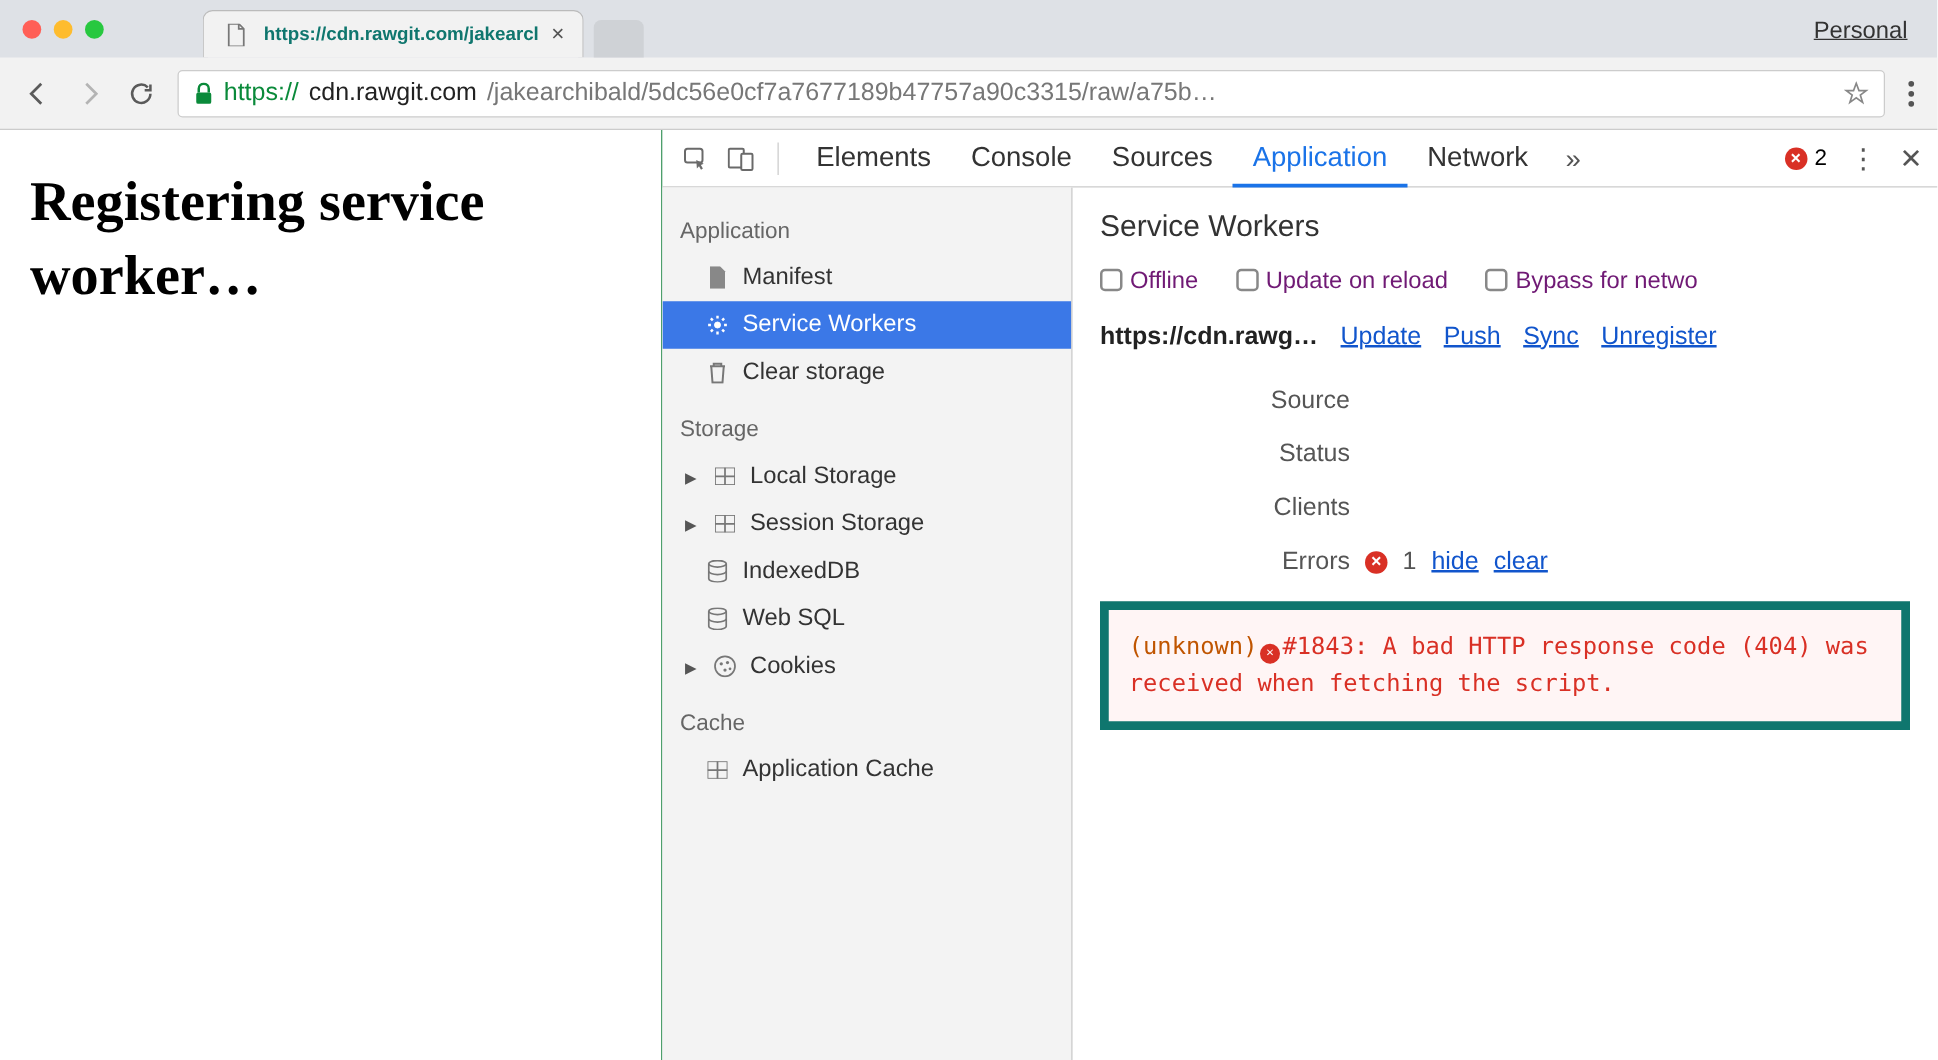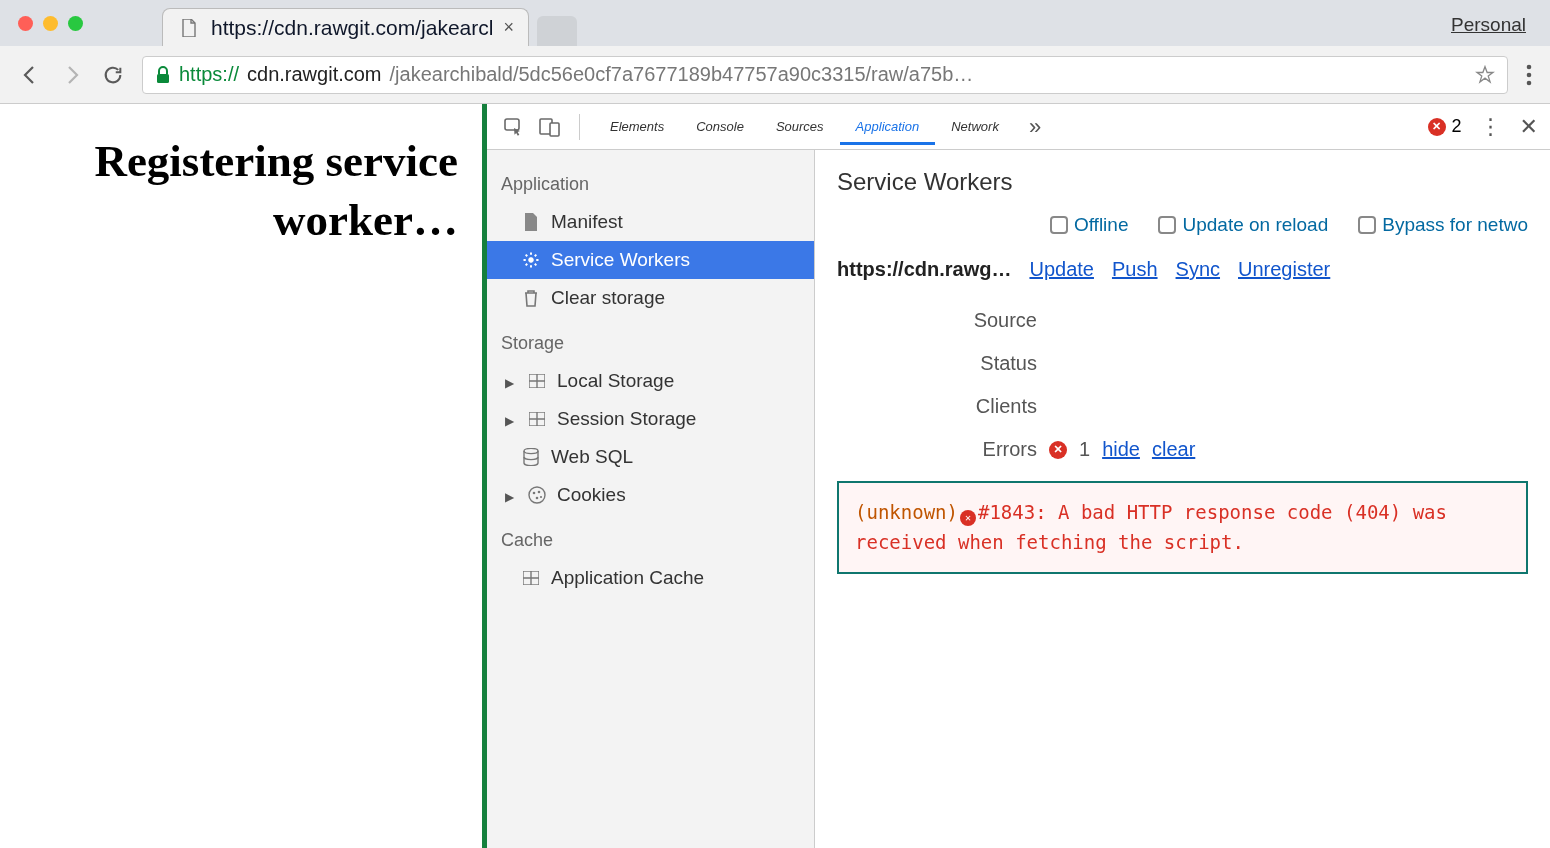--- a/index.html
+++ b/index.html
@@ -5,77 +5,77 @@
 * { box-sizing: border-box; margin: 0; padding: 0; }
 body { font-family: -apple-system, BlinkMacSystemFont, "Segoe UI", sans-serif; width: 1550px; height: 848px; background: #fff; overflow: hidden; }
 
 
 .browser-chrome { background: #dee1e6; }
 .tab-bar { height: 46px; display: flex; align-items: flex-end; padding: 0 12px; position: relative; }
 .traffic-lights { display: flex; gap: 10px; position: absolute; left: 18px; top: 16px; }
 .tl { width: 15px; height: 15px; border-radius: 50%; }
 .tl.red { background: #ff5f57; } .tl.yellow { background: #febc2e; } .tl.green { background: #28c840; }
 .tab { display: flex; align-items: center; background: #f2f2f2; height: 38px; border-radius: 8px 8px 0 0; padding: 0 14px; margin-left: 150px; min-width: 280px; gap: 10px; border: 1px solid #bbb; border-bottom: none; }
-.tab-title { font-size: 21px; color: #0f172a; flex: 1; white-space: nowrap; overflow: hidden; text-overflow: ellipsis; }
+.tab-title { font-size: 15px; color: #0f766e; flex: 1; white-space: nowrap; overflow: hidden; text-overflow: ellipsis; font-weight: bold; }
 .tab-close { font-size: 18px; color: #555; cursor: pointer; }
 .ghost-tab { width: 40px; height: 30px; background: #cfd2d6; border-radius: 6px 6px 0 0; margin-left: 8px; }
 .personal { position: absolute; right: 24px; top: 14px; font-size: 19px; color: #333; text-decoration: underline; }
 
 .addr-bar { background: #f2f2f2; height: 58px; display: flex; align-items: center; padding: 0 18px; gap: 18px; border-bottom: 1px solid #ccc; }
 .nav-btn { color: #5a5a5a; cursor: pointer; display: flex; align-items: center; }
 .nav-btn.disabled { opacity: .4; }
 .omnibox { flex: 1; background: #fff; border: 1px solid #ccc; border-radius: 4px; height: 38px; display: flex; align-items: center; padding: 0 12px; gap: 8px; font-size: 20px; }
 .url-scheme { color: #0a8a3a; } .url-host { color: #222; } .url-rest { color: #777; }
 .star { margin-left: auto; color: #888; }
 .kebab { color: #555; }
 
 
 .content { display: flex; height: calc(848px - 104px); }
-.page { width: 487px; padding: 28px 24px; border-right: 5px solid #15803d; text-align: right; }
+.page { width: 530px; padding: 28px 24px; border-right: 1px solid #15803d; }
 .page h1 { font-family: Georgia, "Times New Roman", serif; font-weight: bold; font-size: 45px; line-height: 1.3; }
 
 
 .devtools { flex: 1; display: flex; flex-direction: column; background: #fff; }
 .dt-toolbar { height: 46px; border-bottom: 1px solid #ccc; display: flex; align-items: center; padding: 0 12px; gap: 8px; }
 .dt-ico { color: #6a6a6a; padding: 4px; cursor: pointer; }
 .dt-sep { width: 1px; height: 26px; background: #ccc; margin: 0 6px; }
 .dt-tabs { display: flex; gap: 0; }
-.dt-tab { font-size: 13px; color: #333; padding: 10px 16px 8px; cursor: pointer; font-style: italic; }
+.dt-tab { font-size: 22px; color: #333; padding: 10px 16px 8px; cursor: pointer; }
 .dt-tab.active { color: #1a73e8; border-bottom: 3px solid #1a73e8; }
 .dt-more { color: #555; font-size: 22px; margin-left: 6px; cursor: pointer; }
 .dt-err { margin-left: auto; display: flex; align-items: center; gap: 6px; font-size: 18px; }
 .err-badge { width: 18px; height: 18px; border-radius: 50%; background: #d93025; display: inline-flex; align-items: center; justify-content: center; }
 .err-badge::before { content:"✕"; color: #fff; font-size: 11px; font-weight: bold; }
 .dt-kebab { font-size: 22px; color: #555; margin: 0 10px; cursor: pointer; }
 .dt-close { font-size: 22px; color: #555; cursor: pointer; }
 
 .dt-body { flex:1; display: flex; min-height: 0; }
 .dt-sidebar { width: 328px; background: #f3f3f3; border-right: 1px solid #ccc; overflow: auto; padding-top: 8px; }
 .sb-group { font-size: 18px; color: #666; padding: 16px 14px 8px; }
 .sb-item { display: flex; align-items: center; gap: 10px; font-size: 19px; color: #333; padding: 8px 14px 8px 34px; cursor: pointer; }
 .sb-item.selected { background: #3b78e7; color: #fff; }
 .sb-item.selected svg { stroke: #fff; fill: #fff; }
 .sb-item .tri { width: 12px; display: inline-block; }
 .sb-item .tri::before { content: "▶"; font-size: 12px; color: #555; }
 .sb-ico { width: 20px; height: 20px; display: inline-flex; align-items: center; justify-content: center; }
 
 .dt-main { flex:1; padding: 18px 22px; overflow: auto; }
 .dt-h2 { font-size: 24px; color: #333; margin-bottom: 18px; }
-.cb-row { display: flex; gap: 30px; margin-bottom: 22px; font-size: 19px; color: #0369a1; align-items: center; justify-content: flex-end; }
+.cb-row { display: flex; gap: 30px; margin-bottom: 22px; font-size: 19px; color: #701a75; align-items: center; }
 .cb { width: 18px; height: 18px; border: 2px solid #888; border-radius: 4px; display: inline-block; margin-right: 6px; vertical-align: -3px; }
 
 .sw-row { display: flex; align-items: center; gap: 18px; font-size: 20px; margin-bottom: 28px; }
 .sw-origin { font-weight: bold; color: #222; }
 .sw-link { color: #1155cc; text-decoration: underline; cursor: pointer; }
 
 .sw-detail { display: flex; gap: 18px; font-size: 20px; color: #555; margin: 20px 0; padding-left: 120px; }
 .sw-key { text-align: right; width: 80px; }
 .sw-errors { display: flex; align-items: center; gap: 12px; }
 
-.err-box { border: 2px solid #0f766e; background: #fff5f5; padding: 14px 16px; margin-top: 20px; font-family: Menlo, monospace; font-size: 19px; color: #d93025; line-height: 1.6; }
+.err-box { border: 7px solid #0f766e; background: #fff5f5; padding: 14px 16px; margin-top: 20px; font-family: Menlo, monospace; font-size: 19px; color: #d93025; line-height: 1.6; }
 .err-unknown { color: #c05500; }
 .inline-badge { width: 16px; height: 16px; border-radius: 50%; background: #d93025; display: inline-flex; vertical-align: -2px; align-items: center; justify-content: center; margin: 0 2px; }
 .inline-badge::before { content:"✕"; color:#fff; font-size:10px; font-weight:bold; }
 
 svg { display: block; }
 </style>
 </head>
 <body>
 
 <div class="browser-chrome">
@@ -228,20 +228,30 @@
           <span>Session Storage</span>
         </div>
         <div class="sb-item">
           <span class="sb-ico">
               <svg width="16" height="18" viewBox="0 0 16 18">
                 <ellipse cx="8" cy="3" rx="7" ry="2.6" fill="none" stroke="#777" stroke-width="1.4"></ellipse>
                 <path d="M1 3v12c0 1.4 3.1 2.6 7 2.6s7-1.2 7-2.6V3" fill="none" stroke="#777" stroke-width="1.4"></path>
                 <path d="M1 9c0 1.4 3.1 2.6 7 2.6s7-1.2 7-2.6" fill="none" stroke="#777" stroke-width="1.4"></path>
               </svg>
             </span>
+          <span>IndexedDB</span>
+        </div>
+        <div class="sb-item">
+          <span class="sb-ico">
+              <svg width="16" height="18" viewBox="0 0 16 18">
+                <ellipse cx="8" cy="3" rx="7" ry="2.6" fill="none" stroke="#777" stroke-width="1.4"></ellipse>
+                <path d="M1 3v12c0 1.4 3.1 2.6 7 2.6s7-1.2 7-2.6V3" fill="none" stroke="#777" stroke-width="1.4"></path>
+                <path d="M1 9c0 1.4 3.1 2.6 7 2.6s7-1.2 7-2.6" fill="none" stroke="#777" stroke-width="1.4"></path>
+              </svg>
+            </span>
           <span>Web SQL</span>
         </div>
         <div class="sb-item" style="padding-left:18px">
           <span class="tri"></span>
           <span class="sb-ico">
               <svg width="18" height="18" viewBox="0 0 18 18">
                 <circle cx="9" cy="9" r="8" fill="none" stroke="#777" stroke-width="1.4"></circle>
                 <circle cx="6" cy="7" r="1.3" fill="#777"></circle>
                 <circle cx="11" cy="6" r="1.3" fill="#777"></circle>
                 <circle cx="9" cy="12" r="1.3" fill="#777"></circle>

